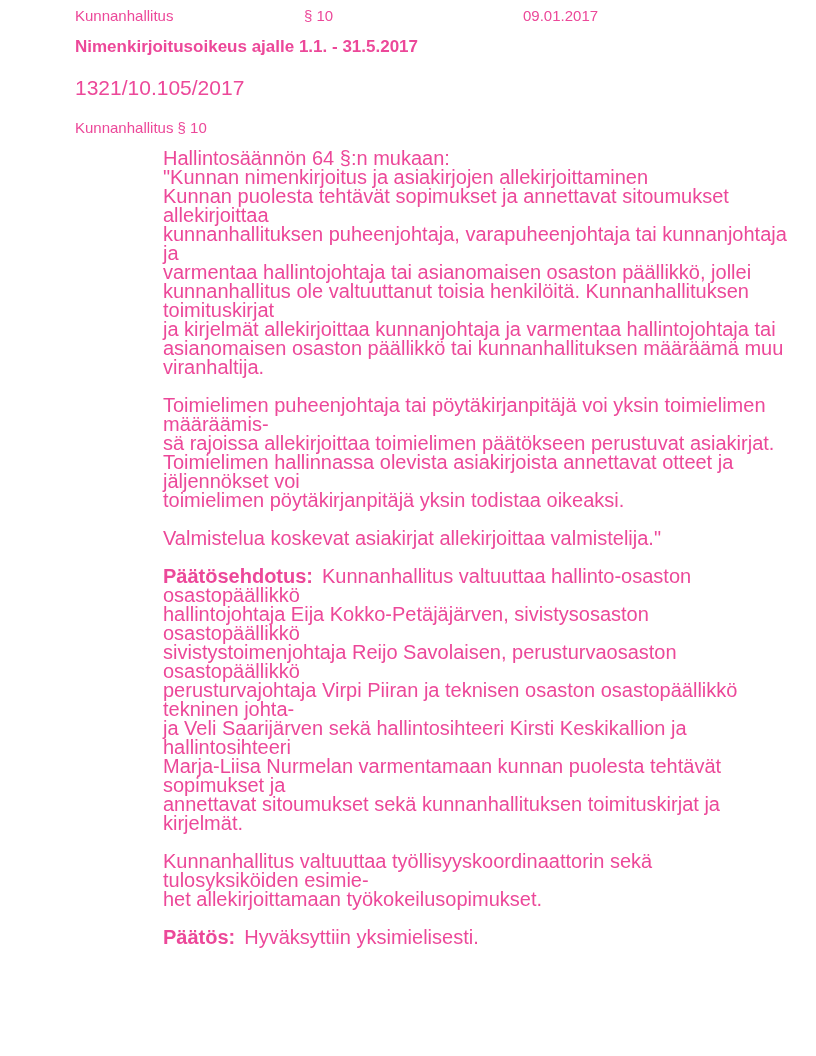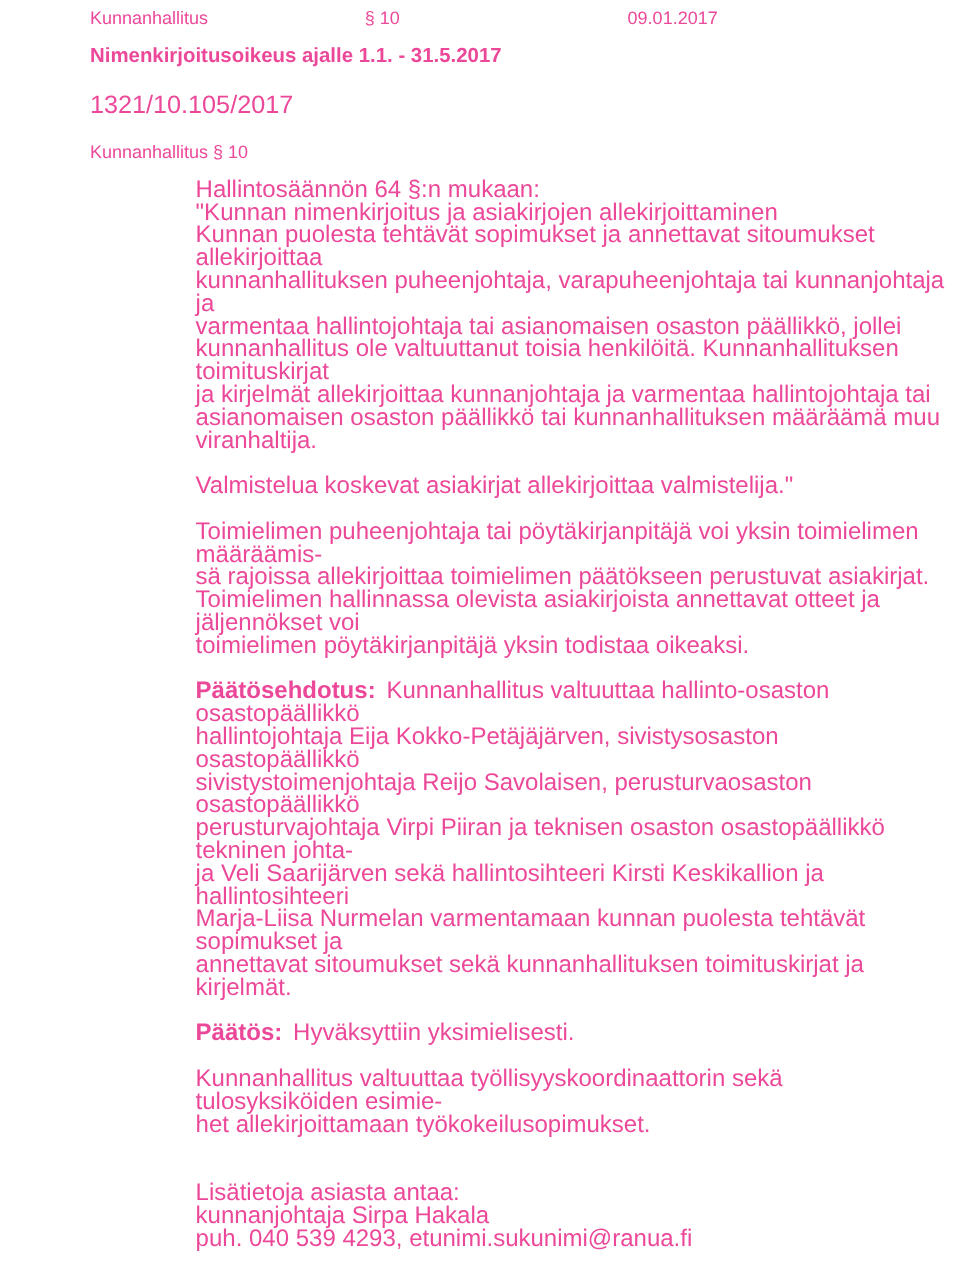--- a/index.html
+++ b/index.html
@@ -45,25 +45,20 @@
 
   <div class="abs doc-title">Nimenkirjoitusoikeus ajalle 1.1. - 31.5.2017</div>
 
   <div class="abs case-number">1321/10.105/2017</div>
 
   <div class="abs reference">Kunnanhallitus § 10</div>
 
   <div class="abs doc-body">
 
     <div class="para"><span>Hallintosäännön 64 §:n mukaan:</span><br><span>"Kunnan nimenkirjoitus ja asiakirjojen allekirjoittaminen</span><br><span>Kunnan puolesta tehtävät sopimukset ja annettavat sitoumukset allekirjoittaa</span><br><span>kunnanhallituksen puheenjohtaja, varapuheenjohtaja tai kunnanjohtaja ja</span><br><span>varmentaa hallintojohtaja tai asianomaisen osaston päällikkö, jollei</span><br><span>kunnanhallitus ole valtuuttanut toisia henkilöitä. Kunnanhallituksen toimituskirjat</span><br><span>ja kirjelmät allekirjoittaa kunnanjohtaja ja varmentaa hallintojohtaja tai</span><br><span>asianomaisen osaston päällikkö tai kunnanhallituksen määräämä muu</span><br><span>viranhaltija.</span></div>
+      <div class="para"><span>Toimielimen puheenjohtaja tai pöytäkirjanpitäjä voi yksin toimielimen määräämis-</span><br><span>sä rajoissa allekirjoittaa toimielimen päätökseen perustuvat asiakirjat.</span><br><span>Toimielimen hallinnassa olevista asiakirjoista annettavat otteet ja jäljennökset voi</span><br><span>toimielimen pöytäkirjanpitäjä yksin todistaa oikeaksi.</span></div>
       <div class="para"><span>Valmistelua koskevat asiakirjat allekirjoittaa valmistelija."</span></div>
-      <div class="para"><span>Toimielimen puheenjohtaja tai pöytäkirjanpitäjä voi yksin toimielimen määräämis-</span><br><span>sä rajoissa allekirjoittaa toimielimen päätökseen perustuvat asiakirjat.</span><br><span>Toimielimen hallinnassa olevista asiakirjoista annettavat otteet ja jäljennökset voi</span><br><span>toimielimen pöytäkirjanpitäjä yksin todistaa oikeaksi.</span></div>
       <div class="para"><span class="plabel">Päätösehdotus:</span><span>Kunnanhallitus valtuuttaa hallinto-osaston osastopäällikkö</span><br><span>hallintojohtaja Eija Kokko-Petäjäjärven, sivistysosaston osastopäällikkö</span><br><span>sivistystoimenjohtaja Reijo Savolaisen, perusturvaosaston osastopäällikkö</span><br><span>perusturvajohtaja Virpi Piiran ja teknisen osaston osastopäällikkö tekninen johta-</span><br><span>ja Veli Saarijärven sekä hallintosihteeri Kirsti Keskikallion ja hallintosihteeri</span><br><span>Marja-Liisa Nurmelan varmentamaan kunnan puolesta tehtävät sopimukset ja</span><br><span>annettavat sitoumukset sekä kunnanhallituksen toimituskirjat ja kirjelmät.</span></div>
+      <div class="para"><span>Kunnanhallitus valtuuttaa työllisyyskoordinaattorin sekä tulosyksiköiden esimie-</span><br><span>het allekirjoittamaan työkokeilusopimukset.</span></div>
       <div class="para"><span class="plabel">Päätös:</span><span>Hyväksyttiin yksimielisesti.</span></div>
-      <div class="para"><span>Kunnanhallitus valtuuttaa työllisyyskoordinaattorin sekä tulosyksiköiden esimie-</span><br><span>het allekirjoittamaan työkokeilusopimukset.</span></div>
-      <div class="contact">
-      <div>Lisätietoja asiasta antaa:</div>
-      <div>kunnanjohtaja Sirpa Hakala</div>
-      <div>puh. 040 539 4293, etunimi.sukunimi@ranua.fi</div>
-    </div>
   </div>
 
 </div>
 
 </body></html>

